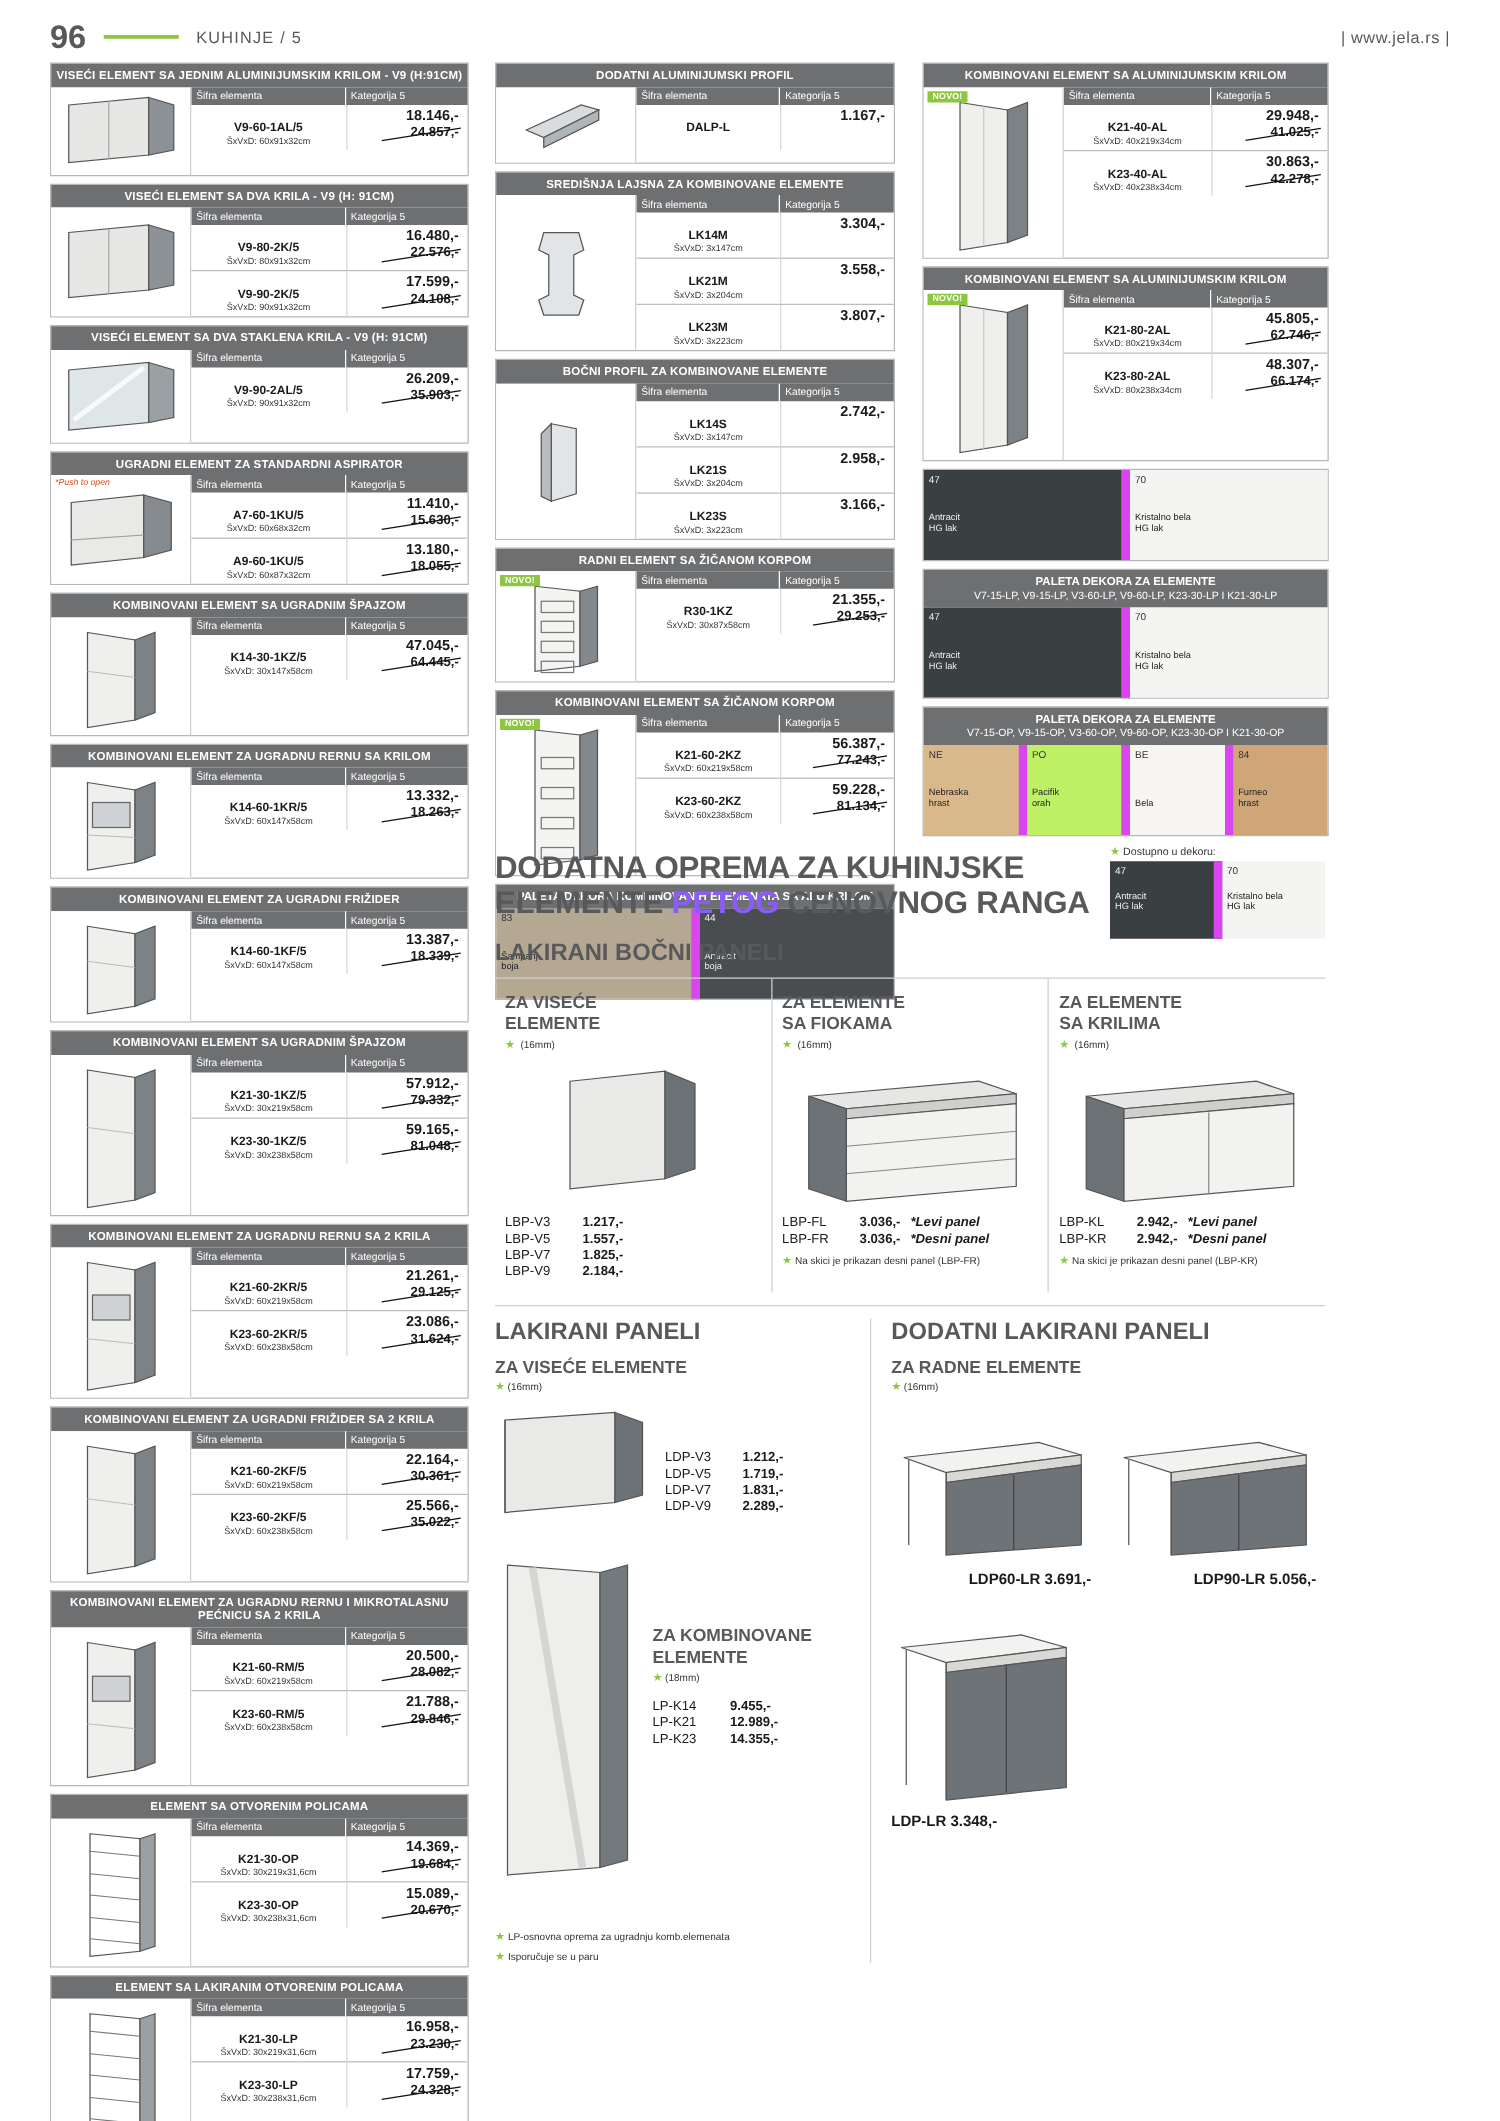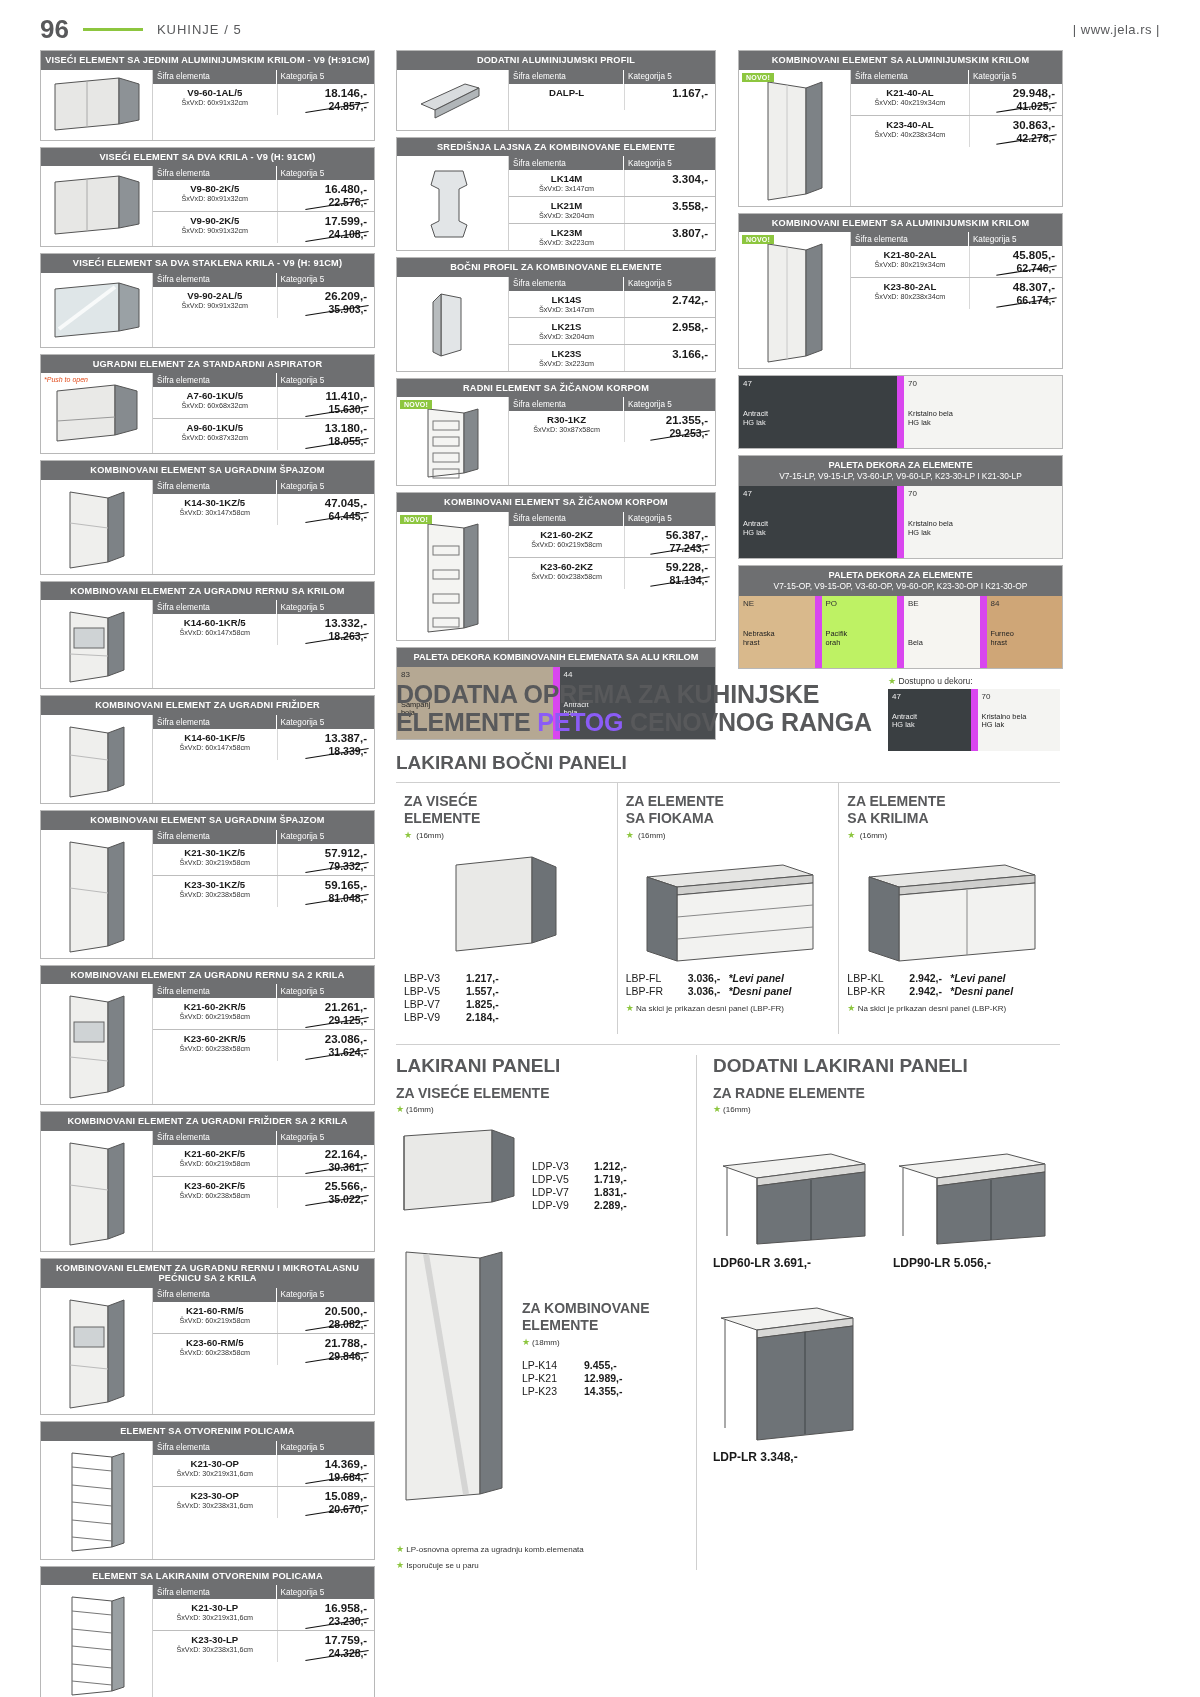--- a/index.html
+++ b/index.html
@@ -52,21 +52,21 @@
     flex:1.28; font-size:9.6px; font-weight:bold; text-align:center; padding:3px 2px 0 2px;
   }
   .dims { font-size:7.2px; font-weight:normal; color:#333; text-align:center; padding-bottom:3px; }
   .codewrap { flex:1.28; }
   .priceblock { flex:1; border-left:1px solid #d8d8d8; }
   .priceblock .p1 { font-size:11.5px; font-weight:bold; text-align:right; padding:3px 7px 1px; }
   .priceblock .p2 { font-size:10.5px; font-weight:bold; text-align:right; padding:0 7px 3px; position:relative; }
   .priceblock .p2 .strike { position:absolute; left:28%; right:5px; top:50%; height:1px; background:#111; transform:rotate(-9deg); }
   .grp { border-bottom:1px solid #bdbdbd; display:flex; }
   .grp:last-child { border-bottom:none; }
-  .grp .code { padding:3px 2px 0; }
+  .grp .code { padding:13px 2px 0; }
   .novo {
     position:absolute; left:3px; top:3px; background:#8dc63f; color:#fff;
     font-size:7px; font-weight:bold; padding:1px 4px; letter-spacing:.2px;
   }
   .pushlbl { position:absolute; left:3px; top:3px; font-size:7px; color:#e04a1a; font-style:italic; }
 
   
   .fig { position:relative; }
   svg { display:block; }
 
@@ -104,21 +104,21 @@
   .pricelist .pl-val { font-weight:bold; }
   .pricelist .pl-note { font-style:italic; font-weight:bold; margin-left:8px; }
 
   .footnote { font-size:8px; color:#333; margin-top:6px; }
   .hr-thin { border-top:1px solid #cfcfcf; margin:10px 0; }
 
   .two { display:flex; }
   .two .cellL { width:300px; padding-right:14px; }
   .two .cellR { flex:1; border-left:1px solid #cfcfcf; padding-left:16px; }
 
-  .ldp-row { display:flex; align-items:flex-end; gap:20px; }
+  .ldp-row { display:flex; align-items:flex-end; gap:20px;text-align:right; }
   .cap { font-size:12px; font-weight:bold; margin-top:4px;}
   .cap .v { font-weight:bold; }
 </style>
 </head>
 <body>
 
 <div class="page-header">
   <div class="folio">96</div>
   <div class="hrule"></div>
   <div class="crumb">KUHINJE / 5</div>

